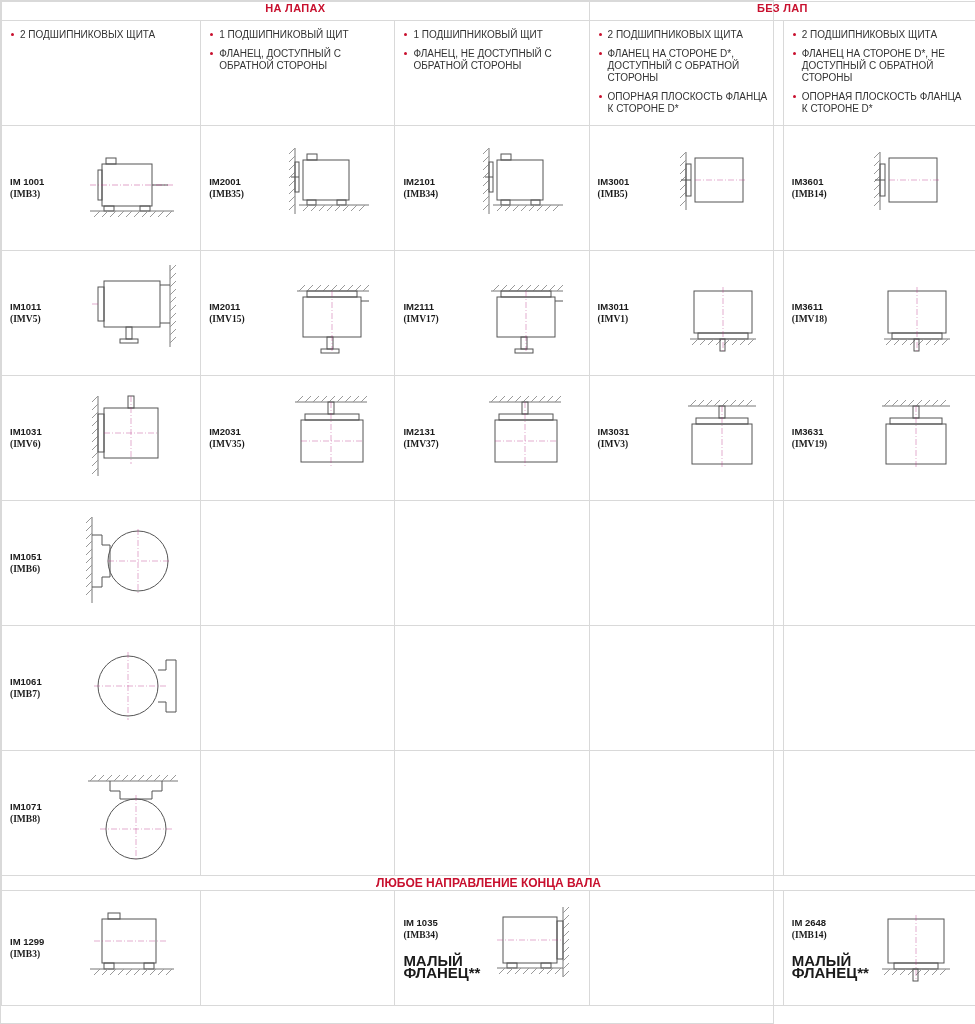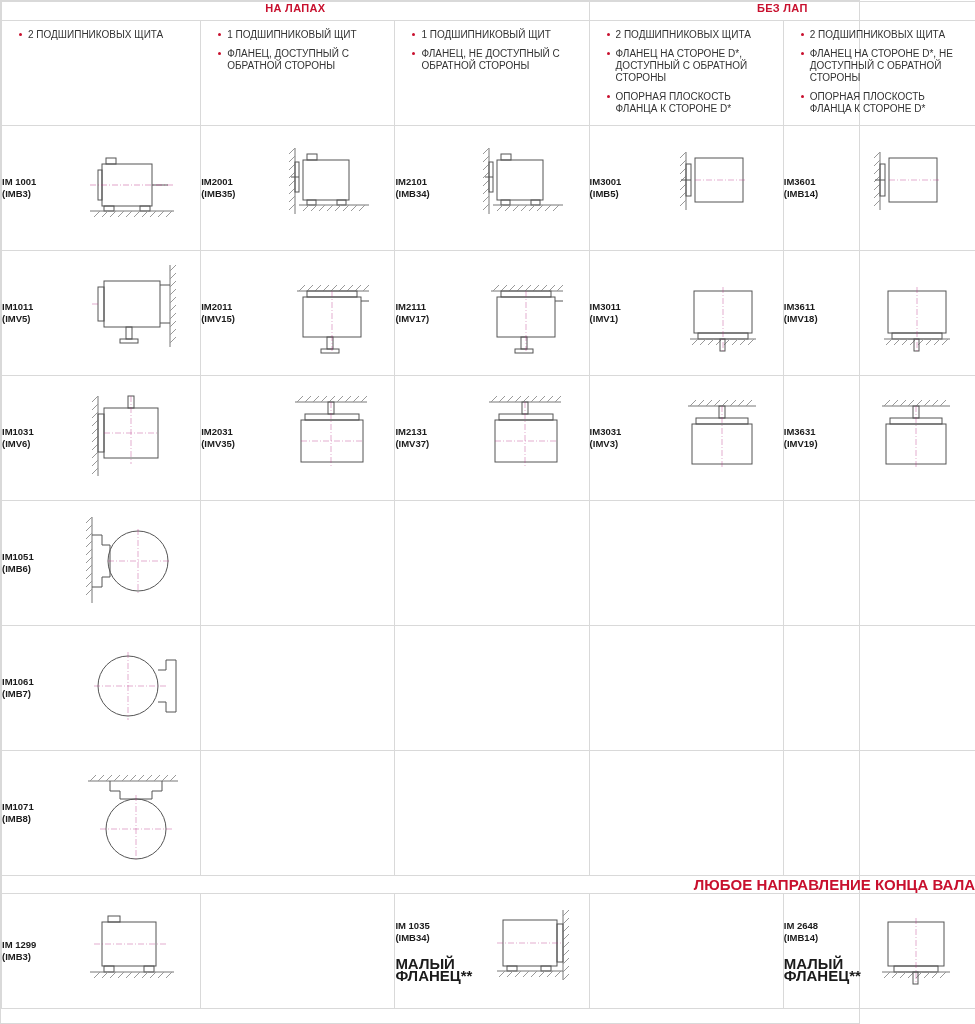--- a/index.html
+++ b/index.html
@@ -2,21 +2,21 @@
 <html><head>
 <meta charset="utf-8">
 <style>
   html,body{margin:0;padding:0;background:#ffffff;}
   body{
     width:975px;height:1024px;
     font-family:"Liberation Sans", sans-serif;
     color:#1b1b1b;
     -webkit-font-smoothing:antialiased;
   }
-  .sheet{width:860px;height:1024px;position:relative;box-sizing:border-box;border:1px solid #d9d9d9;}
+  .sheet{width:774px;height:1024px;position:relative;box-sizing:border-box;border:1px solid #d9d9d9;}
   table.grid{border-collapse:collapse;width:975px;table-layout:fixed;}
   table.grid td{
     border:1px solid #d9d9d9;
     vertical-align:top;
     padding:0;
   }
   .c0{width:199px;}
   .c1{width:194px;}
   .c2{width:194px;}
   .c3{width:194px;}
@@ -25,21 +25,21 @@
   .grouphdr{
     text-align:center;
     font-size:11px;
     font-weight:bold;
     color:#c8102e;
     letter-spacing:.3px;
     padding:8px 0 7px 0;
     height:18px;
   }
   .bullets{
-    padding:8px 8px 10px 16px;
+    padding:8px 8px 10px 8px;
     font-size:10px;
     line-height:12px;
     color:#333;
     text-transform:uppercase;
   }
   .bullets div.b{
     position:relative;
     padding-left:10px;
     margin-bottom:7px;
   }
@@ -56,36 +56,37 @@
   }
   .cellinner{
     position:relative;
     height:100%;
     display:flex;
     align-items:center;
   }
   .lbl{
     width:72px;
     flex:0 0 72px;
+    padding-left:8px;
     font-size:9.5px;
     font-weight:bold;
     line-height:12px;
     color:#1b1b1b;
     box-sizing:border-box;
   }
-  .lbl .sub{font-weight:bold;}
+  .lbl .sub{font-weight:bold;font-family:Liberation Serif, serif;}
   .fig{
     flex:1 1 auto;
     height:100%;
     position:relative;
   }
   .fig svg{position:absolute;left:0;top:0;}
   .anyhdr{
-    text-align:right;
-    font-size:15px;
+    text-align:center;
+    font-size:12px;
     font-weight:bold;
     color:#c8102e;
     padding:9px 0 8px 0;
   }
   .lastrow .cell{height:114px;}
   .note{
     font-size:15px;
     font-weight:bold;
     line-height:12px;
     margin-top:14px;

